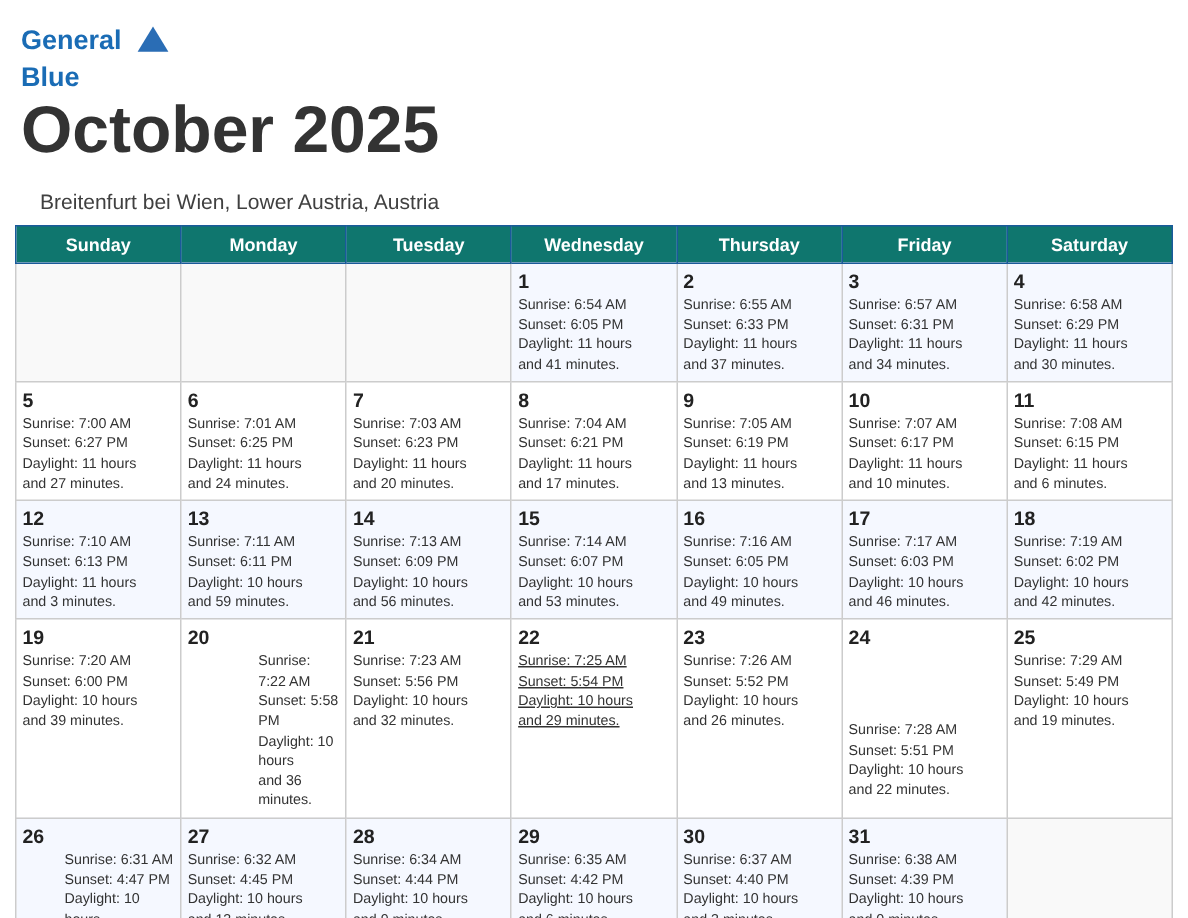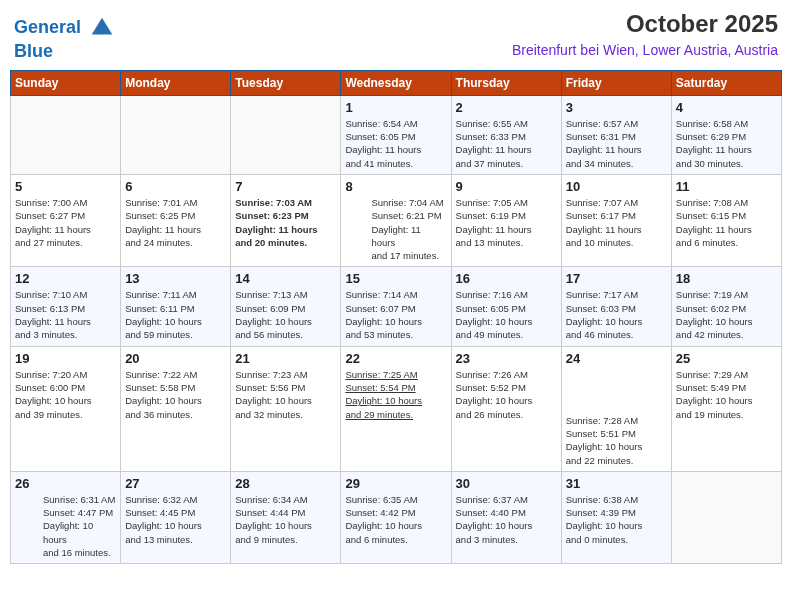--- a/index.html
+++ b/index.html
@@ -9,20 +9,21 @@
       width: 792px;
       min-height: 612px;
       padding: 10px;
     }
     .header {
       display: flex;
       align-items: flex-start;
       justify-content: space-between;
       margin-bottom: 8px;
       padding: 0 4px;
+      flex-direction: column;
     }
     .logo {
       display: flex;
       align-items: center;
       margin-top: 4px;
     }
     .logo-text {
       font-size: 18px;
       font-weight: bold;
       color: #333;
@@ -33,41 +34,41 @@
     }
     .logo-icon {
       width: 28px;
       height: 28px;
       margin-left: 2px;
     }
     .title-block {
       text-align: right;
     }
     .month-title {
-      font-size: 24px;
+      font-size: 44px;
       font-weight: bold;
       color: #333;
     }
     .location-title {
       font-size: 14px;
-      color: #6d28d9;
-      margin-top: 4px;
+      color: #404040;
+      margin-top: 14px;
     }
     .calendar {
       width: 100%;
       border-collapse: collapse;
       border: 1px solid #ccc;
     }
     .calendar th {
-      background-color: #c2410c;
+      background-color: #0f766e;
       color: #fff;
       font-size: 12px;
       font-weight: bold;
       padding: 5px 4px;
-      text-align: left;
+      text-align: center;
       border: 1px solid #1a5a9a;
     }
     .calendar td {
       vertical-align: top;
       border: 1px solid #ccc;
       padding: 4px 4px;
       font-size: 10px;
       color: #333;
       width: 108px;
       min-height: 80px;
@@ -179,28 +180,28 @@
         </td>
         <td>
           <span class="day-number">6</span>
           <div class="day-info" style="white-space: pre-line;">Sunrise: 7:01 AM
 Sunset: 6:25 PM
 Daylight: 11 hours
 and 24 minutes.</div>
         </td>
         <td>
           <span class="day-number">7</span>
-          <div class="day-info" style="white-space: pre-line; font-weight: bold;">Sunrise: 7:03 AM
+          <div class="day-info" style="white-space: pre-line;">Sunrise: 7:03 AM
 Sunset: 6:23 PM
 Daylight: 11 hours
 and 20 minutes.</div>
         </td>
         <td>
           <span class="day-number">8</span>
-          <div class="day-info" style="white-space: pre-line; margin-left: 26px;">Sunrise: 7:04 AM
+          <div class="day-info" style="white-space: pre-line;">Sunrise: 7:04 AM
 Sunset: 6:21 PM
 Daylight: 11 hours
 and 17 minutes.</div>
         </td>
         <td>
           <span class="day-number">9</span>
           <div class="day-info" style="white-space: pre-line;">Sunrise: 7:05 AM
 Sunset: 6:19 PM
 Daylight: 11 hours
 and 13 minutes.</div>
@@ -274,21 +275,21 @@
       <tr class="row-alt">
         <td>
           <span class="day-number">19</span>
           <div class="day-info" style="white-space: pre-line;">Sunrise: 7:20 AM
 Sunset: 6:00 PM
 Daylight: 10 hours
 and 39 minutes.</div>
         </td>
         <td>
           <span class="day-number">20</span>
-          <div class="day-info" style="white-space: pre-line;">Sunrise: 7:22 AM
+          <div class="day-info" style="white-space: pre-line; margin-left: 47px;">Sunrise: 7:22 AM
 Sunset: 5:58 PM
 Daylight: 10 hours
 and 36 minutes.</div>
         </td>
         <td>
           <span class="day-number">21</span>
           <div class="day-info" style="white-space: pre-line;">Sunrise: 7:23 AM
 Sunset: 5:56 PM
 Daylight: 10 hours
 and 32 minutes.</div>

